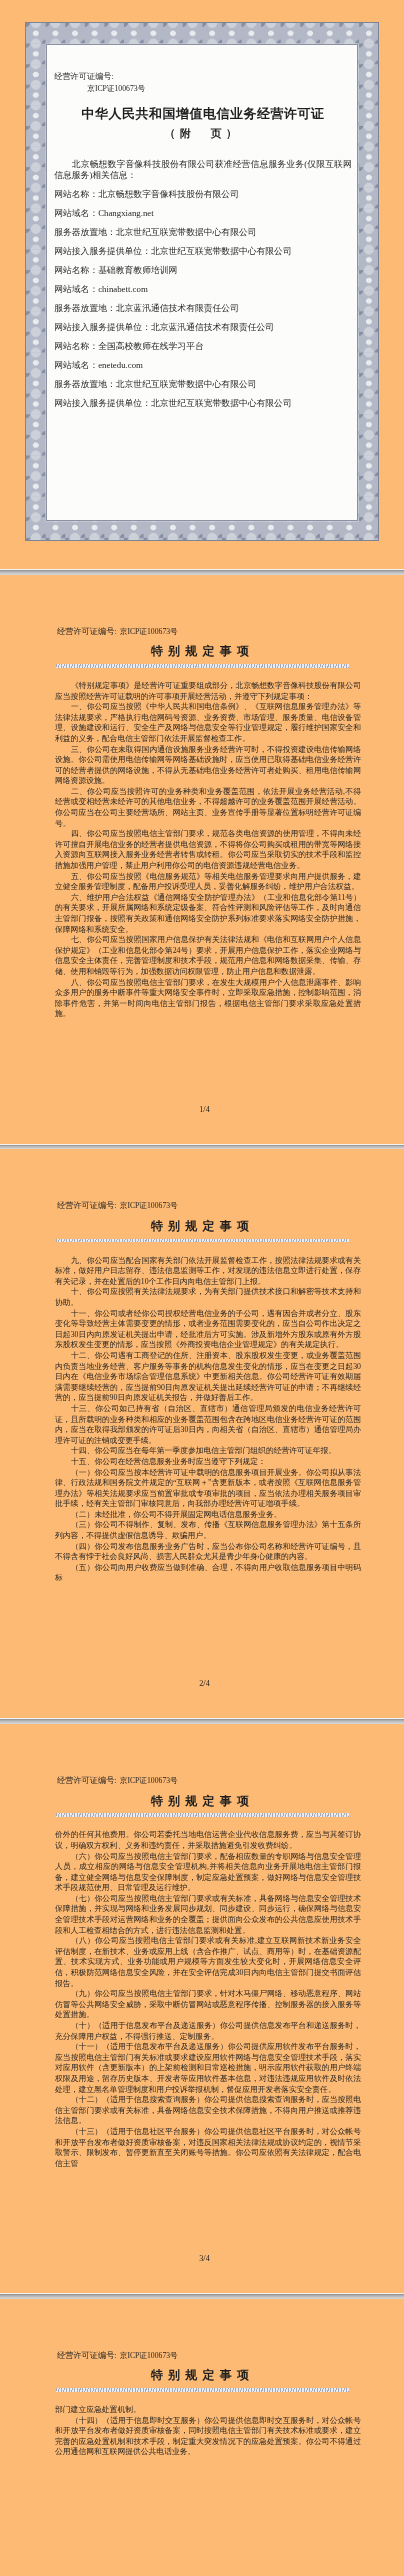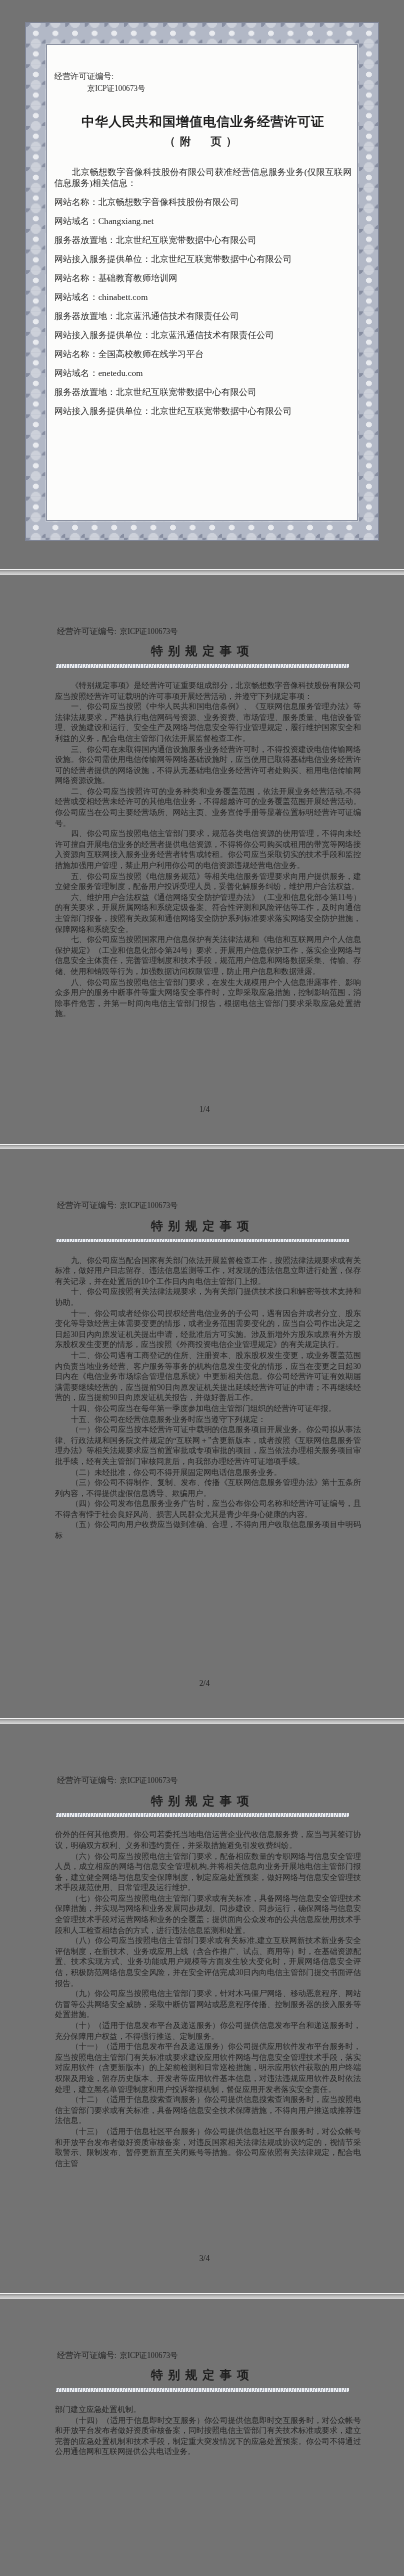--- a/index.html
+++ b/index.html
@@ -3,21 +3,21 @@
 <meta charset="utf-8">
 <style>
   html,body { margin:0; padding:0; }
   body {
     width:405px;
     background:#ffffff;
     font-family:"Liberation Serif","DejaVu Serif",serif;
     color:#1f1f1f;
     -webkit-font-smoothing:antialiased;
   }
-  .page { position:relative; width:405px; background:#737373; overflow:hidden; }
+  .page { position:relative; width:405px; background:#fdba74; overflow:hidden; }
   .page-divider {
     height:5.7px;
     background:linear-gradient(180deg,#8d8d8d 0%,#b9b9b9 40%,#d9d9d9 100%);
     border-top:0.5px solid #f2f2f2;
     box-sizing:border-box;
   }
 
   
   .cert-page { height:569px; }
   .cert-frame {
@@ -35,21 +35,21 @@
   }
   .cert-inner {
     position:absolute; left:20px; top:21px; right:20px; bottom:19px;
     background:#fcfcfb;
     border:0.5px solid #8b91a1;
     box-shadow:0 0 0 0.5px #d6d9df;
   }
   .cert-content { position:absolute; left:7.2px; top:26px; right:5.2px; }
   .cert-no-label { font-size:8.2px; }
   .cert-no-value { margin:1.5px 0 0 33px; font-size:7.7px; }
-  .cert-title { margin-top:19px; text-align:center; font-size:13px; font-weight:700; letter-spacing:0.5px; }
+  .cert-title { margin-top:11px; text-align:center; font-size:13px; font-weight:700; letter-spacing:0.5px; }
   .cert-subtitle { margin-top:4.6px; text-align:center; font-size:10.8px; font-weight:700; letter-spacing:4.6px; }
   .cert-intro { margin-top:17.5px; font-size:8.8px; line-height:11.3px; text-align:justify; text-indent:2em; }
   .cert-fields { margin-top:2.1px; }
   .cert-field { margin-top:7.7px; font-size:8.8px; line-height:11.3px; text-align:justify; }
 
   
   .text-page { height:569px; }
   .text-page.last { height:573px; }
   .sp-header { padding-top:51px; margin-left:57px; font-size:8.2px; }
   .sp-header .num { font-size:7.7px; margin-left:3.1px; }
@@ -139,20 +139,21 @@
 <div class="page text-page">
   <div class="sp-header"><span>经营许可证编号:</span><span class="num">京ICP证100673号</span></div>
   <div class="sp-title">特别规定事项</div>
   <div class="sp-rule"></div>
   <div class="sp-body">
 
   <p>九、你公司应当配合国家有关部门依法开展监督检查工作，按照法律法规要求或有关标准，做好用户日志留存、违法信息监测等工作，对发现的违法信息立即进行处置，保存有关记录，并在处置后的10个工作日内向电信主管部门上报。</p>
       <p>十、你公司应按照有关法律法规要求，为有关部门提供技术接口和解密等技术支持和协助。</p>
       <p>十一、你公司或者经你公司授权经营电信业务的子公司，遇有因合并或者分立、股东变化等导致经营主体需要变更的情形，或者业务范围需要变化的，应当自公司作出决定之日起30日内向原发证机关提出申请，经批准后方可实施。涉及新增外方股东或原有外方股东股权发生变更的情形，应当按照《外商投资电信企业管理规定》的有关规定执行。</p>
       <p>十二、你公司遇有工商登记的住所、注册资本、股东股权发生变更，或业务覆盖范围内负责当地业务经营、客户服务等事务的机构信息发生变化的情形，应当在变更之日起30日内在《电信业务市场综合管理信息系统》中更新相关信息。你公司经营许可证有效期届满需要继续经营的，应当提前90日向原发证机关提出延续经营许可证的申请；不再继续经营的，应当提前90日向原发证机关报告，并做好善后工作。</p>
+      <p>十三、你公司如已持有省（自治区、直辖市）通信管理局颁发的电信业务经营许可证，且所载明的业务种类和相应的业务覆盖范围包含在跨地区电信业务经营许可证的范围内，应当在取得我部颁发的许可证后30日内，向相关省（自治区、直辖市）通信管理局办理许可证的注销或变更手续。</p>
       <p>十四、你公司应当在每年第一季度参加电信主管部门组织的经营许可证年报。</p>
       <p>十五、你公司在经营信息服务业务时应当遵守下列规定：</p>
       <p>（一）你公司应当按本经营许可证中载明的信息服务项目开展业务。你公司拟从事法律、行政法规和国务院文件规定的“互联网＋”含更新版本，或者按照《互联网信息服务管理办法》等相关法规要求应当前置审批或专项审批的项目，应当依法办理相关服务项目审批手续，经有关主管部门审核同意后，向我部办理经营许可证增项手续。</p>
       <p>（二）未经批准，你公司不得开展固定网电话信息服务业务。</p>
       <p>（三）你公司不得制作、复制、发布、传播《互联网信息服务管理办法》第十五条所列内容，不得提供虚假信息诱导、欺骗用户。</p>
       <p>（四）你公司发布信息服务业务广告时，应当公布你公司名称和经营许可证编号，且不得含有悖于社会良好风尚、损害人民群众尤其是青少年身心健康的内容。</p>
       <p>（五）你公司向用户收费应当做到准确、合理，不得向用户收取信息服务项目中明码标</p>
     </div>
   <div class="sp-pagenum">2/4</div>
 </div>

